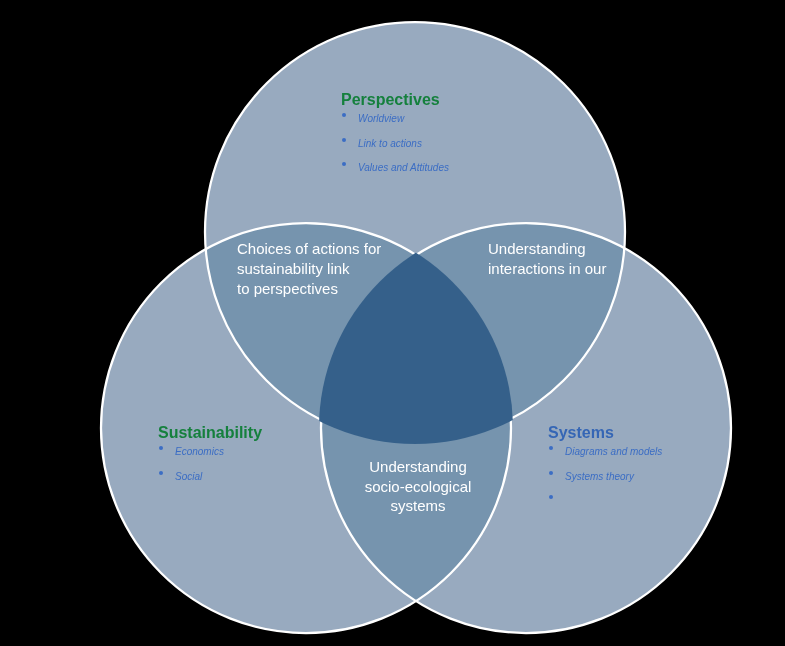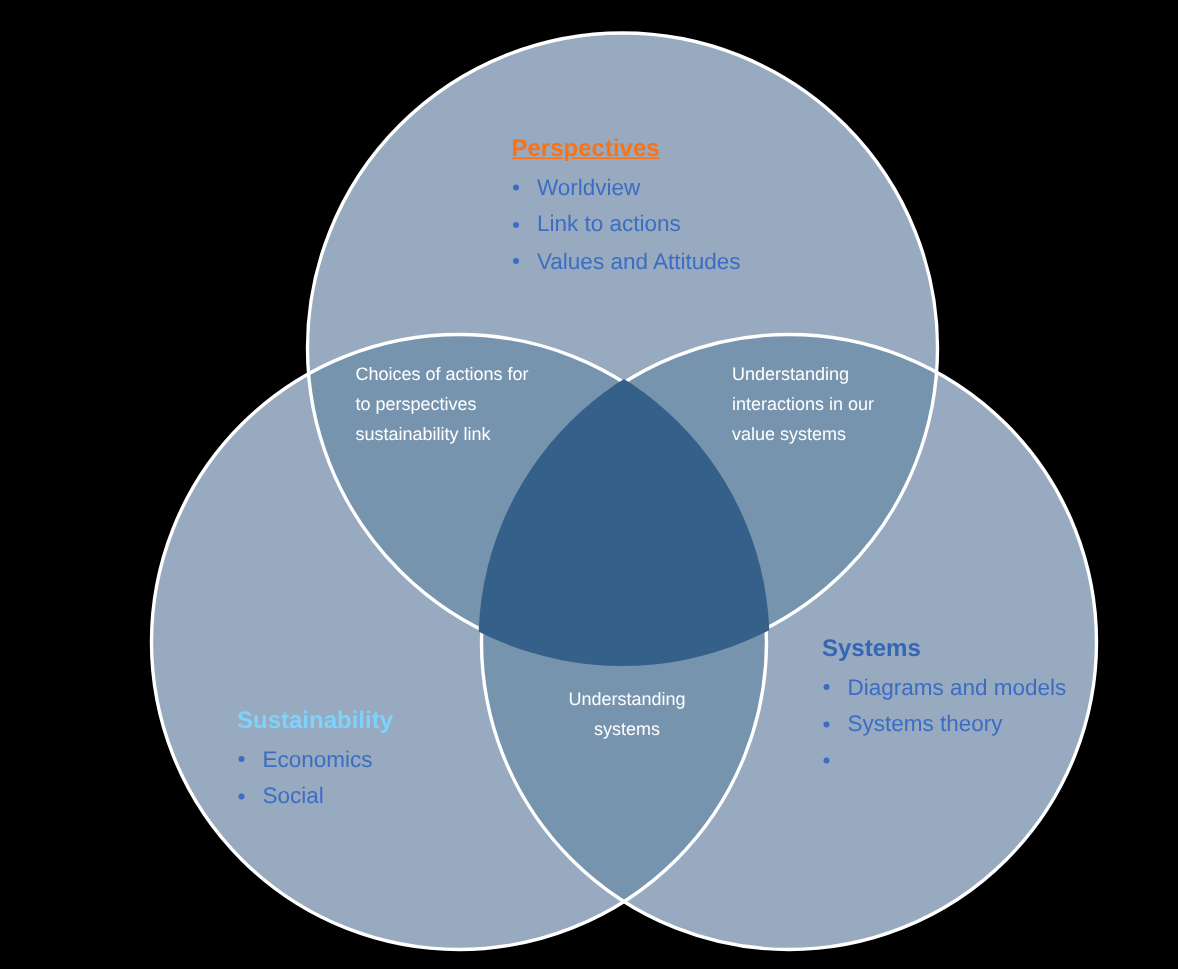--- a/index.html
+++ b/index.html
@@ -25,37 +25,38 @@
   }
   .group .heading {
     font-size: 16px;
     font-weight: bold;
     line-height: 19px;
     margin-bottom: 4px;
     white-space: nowrap;
   }
   .group .item {
     display: flex;
-    align-items: center;
+    align-items: flex-start;
     height: 24.5px;
-    font-size: 15px;
+    font-size: 10px;
     padding-left: 1px;
     white-space: nowrap;
+    font-style: italic;
   }
   .group .dot {
     width: 4px;
     height: 4px;
     border-radius: 50%;
     background-color: currentColor;
     flex: none;
     margin-right: 12px;
   }
   .overlap {
     position: absolute;
-    font-size: 12px;
+    font-size: 15px;
     line-height: 20px;
     white-space: nowrap;
   }
   .overlap.centered {
     text-align: center;
     white-space: normal;
     line-height: 19.5px;
   }
 </style>
 </head>
@@ -98,37 +99,37 @@
     <circle cx="526" cy="428" r="205" fill="none" stroke-width="2.25" stroke="#FFFFFF"></circle>
 
     <g clip-path="url(#clipTx)">
       <g clip-path="url(#clipLx)">
         <circle cx="526" cy="428" r="207" fill="#35608A"></circle>
       </g>
     </g>
   </svg>
 
   <div class="group" style="left: 341px; top: 90px; color: rgb(59, 109, 196);">
-    <div class="heading" style="color: #f97316; text-decoration: underline;">Perspectives</div>
+    <div class="heading" style="color: #15803d;">Perspectives</div>
     <div class="item">
       <span class="dot"></span>
       <span>Worldview</span>
     </div>
     <div class="item">
       <span class="dot"></span>
       <span>Link to actions</span>
     </div>
     <div class="item">
       <span class="dot"></span>
       <span>Values and Attitudes</span>
     </div>
   </div>
 
   <div class="group" style="left: 158px; top: 423px; color: rgb(59, 109, 196);">
-    <div class="heading" style="color: #7dd3fc; margin-top: 48px;">Sustainability</div>
+    <div class="heading" style="color: #15803d;">Sustainability</div>
     <div class="item">
       <span class="dot"></span>
       <span>Economics</span>
     </div>
     <div class="item">
       <span class="dot"></span>
       <span>Social</span>
     </div>
   </div>
 
@@ -142,28 +143,28 @@
       <span class="dot"></span>
       <span>Systems theory</span>
     </div>
     <div class="item">
       <span class="dot"></span>
     </div>
   </div>
 
   <div class="overlap" style="left: 237px; top: 239px; color: rgb(255, 255, 255);">
     <div>Choices of actions for</div>
+    <div>sustainability link</div>
     <div>to perspectives</div>
-    <div>sustainability link</div>
   </div>
 
   <div class="overlap" style="left: 488px; top: 239px; color: rgb(255, 255, 255);">
     <div>Understanding</div>
     <div>interactions in our</div>
-    <div>value systems</div>
   </div>
 
   <div class="overlap centered" style="left: 318px; top: 457px; width: 200px; color: rgb(255, 255, 255);">
     <div>Understanding</div>
+    <div>socio-ecological</div>
     <div>systems</div>
   </div>
 
 </div>
 
 </body></html>

